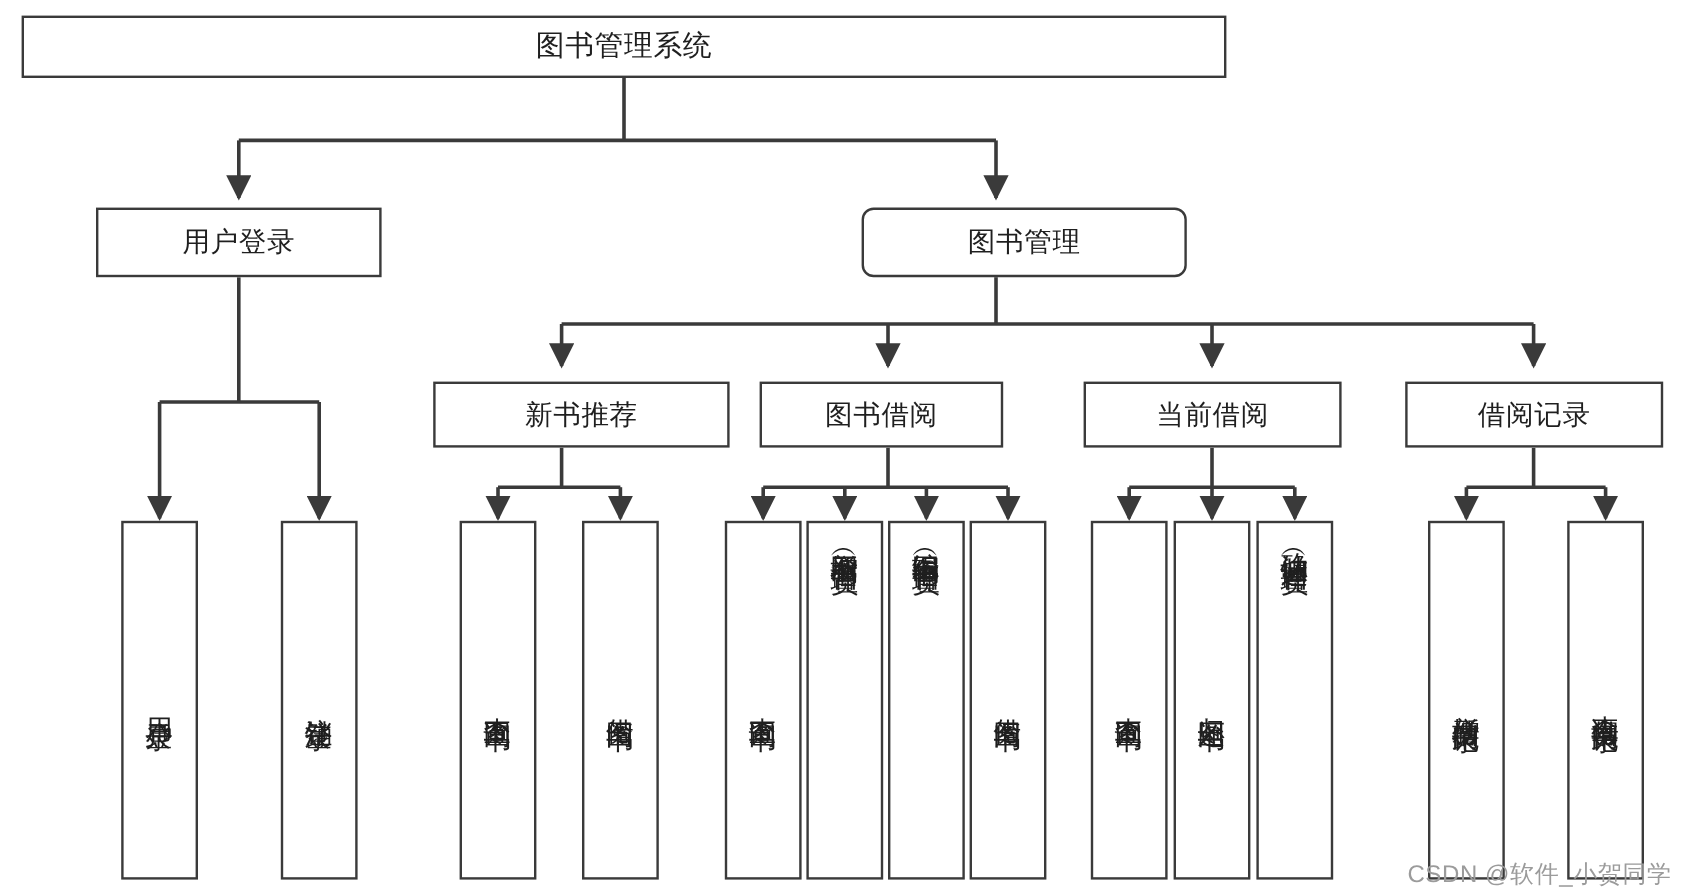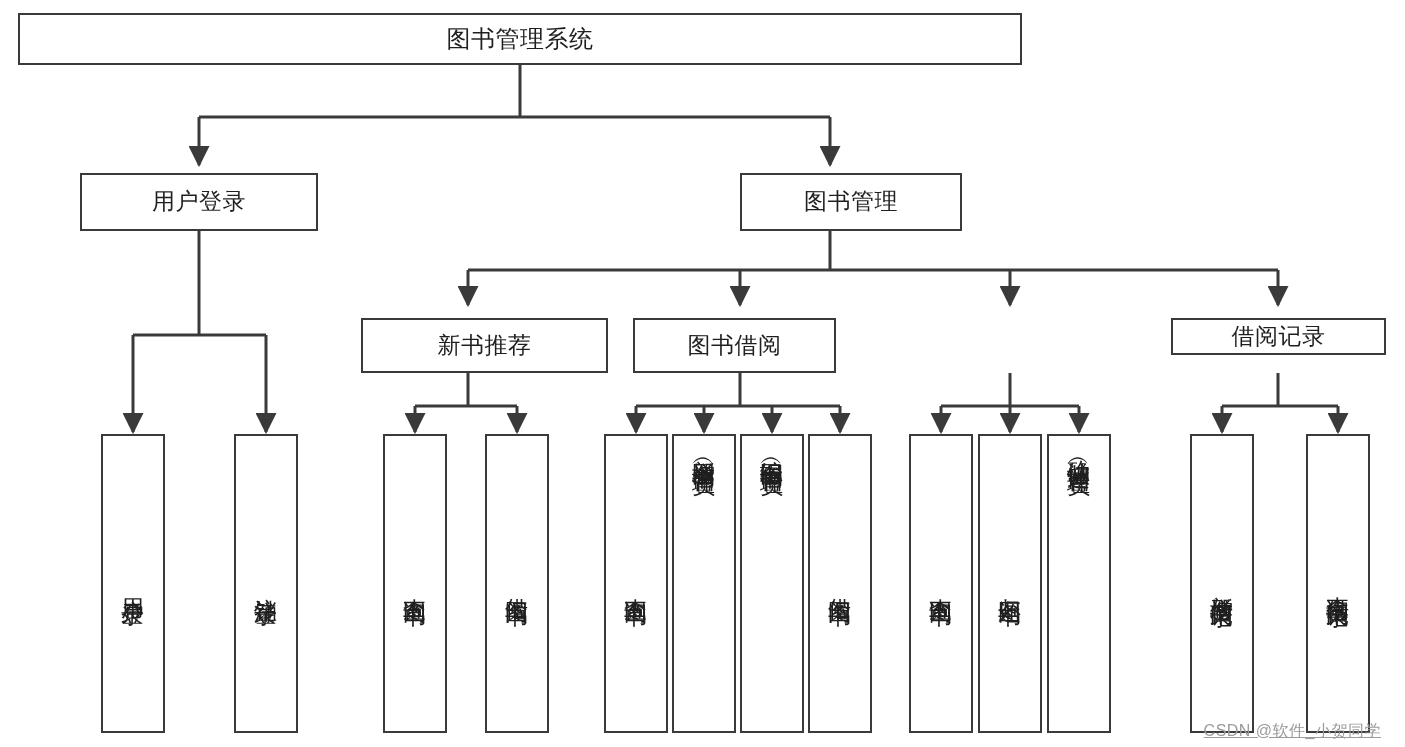--- a/index.html
+++ b/index.html
@@ -64,28 +64,27 @@
     font-size: 23px;
     line-height: 1.22;
     letter-spacing: 2px;
     white-space: nowrap;
   }
   .node.vertical.align-top {
     align-items: flex-start;
   }
   #watermark {
     position: absolute;
-    right: 24px;
+    right: 12px;
     bottom: 5px;
-    font-size: 16px;
+    font-size: 20px;
     color: #9b9b9b;
     letter-spacing: 0.5px;
     z-index: 5;
     white-space: nowrap;
-    text-decoration: underline;
   }
 </style>
 </head>
 <body>
 
 <div id="diagram-root">
 
   <svg id="connector-layer" viewBox="0 0 1405 747" width="1405" height="747" xmlns="http://www.w3.org/2000/svg">
     <defs>
       <marker id="arrowhead" viewBox="0 0 10 10" refX="9" refY="5" markerWidth="7" markerHeight="7" orient="auto-start-reverse">
@@ -137,34 +136,37 @@
   </svg>
 
   <div class="node horizontal root" style="left:18px; top:13px; width:1004px; height:52px;">
     <span class="node-label">图书管理系统</span>
   </div>
 
   <div class="node horizontal" style="left:80px; top:173px; width:238px; height:58px;">
     <span class="node-label">用户登录</span>
   </div>
 
-  <div class="node horizontal" style="left:740px; top:173px; width:222px; height:58px;">
+  <div class="node horizontal" style="left:718px; top:173px; width:271px; height:58px;border-radius:10px;">
     <span class="node-label">图书管理</span>
   </div>
 
   <div class="node horizontal" style="left:361px; top:318px; width:247px; height:55px;">
     <span class="node-label">新书推荐</span>
   </div>
 
   <div class="node horizontal" style="left:633px; top:318px; width:203px; height:55px;">
     <span class="node-label">图书借阅</span>
   </div>
 
-
-  <div class="node horizontal" style="left:1171px; top:318px; width:215px; height:37px;">
+  <div class="node horizontal" style="left:903px; top:318px; width:215px; height:55px;">
+    <span class="node-label">当前借阅</span>
+  </div>
+
+  <div class="node horizontal" style="left:1171px; top:318px; width:215px; height:55px;">
     <span class="node-label">借阅记录</span>
   </div>
 
   <div class="node vertical" style="left:101px; top:434px; width:64px; height:299px;">
     <span class="node-label">用户登录</span>
   </div>
 
   <div class="node vertical" style="left:234px; top:434px; width:64px; height:299px;">
     <span class="node-label">注销登录</span>
   </div>

